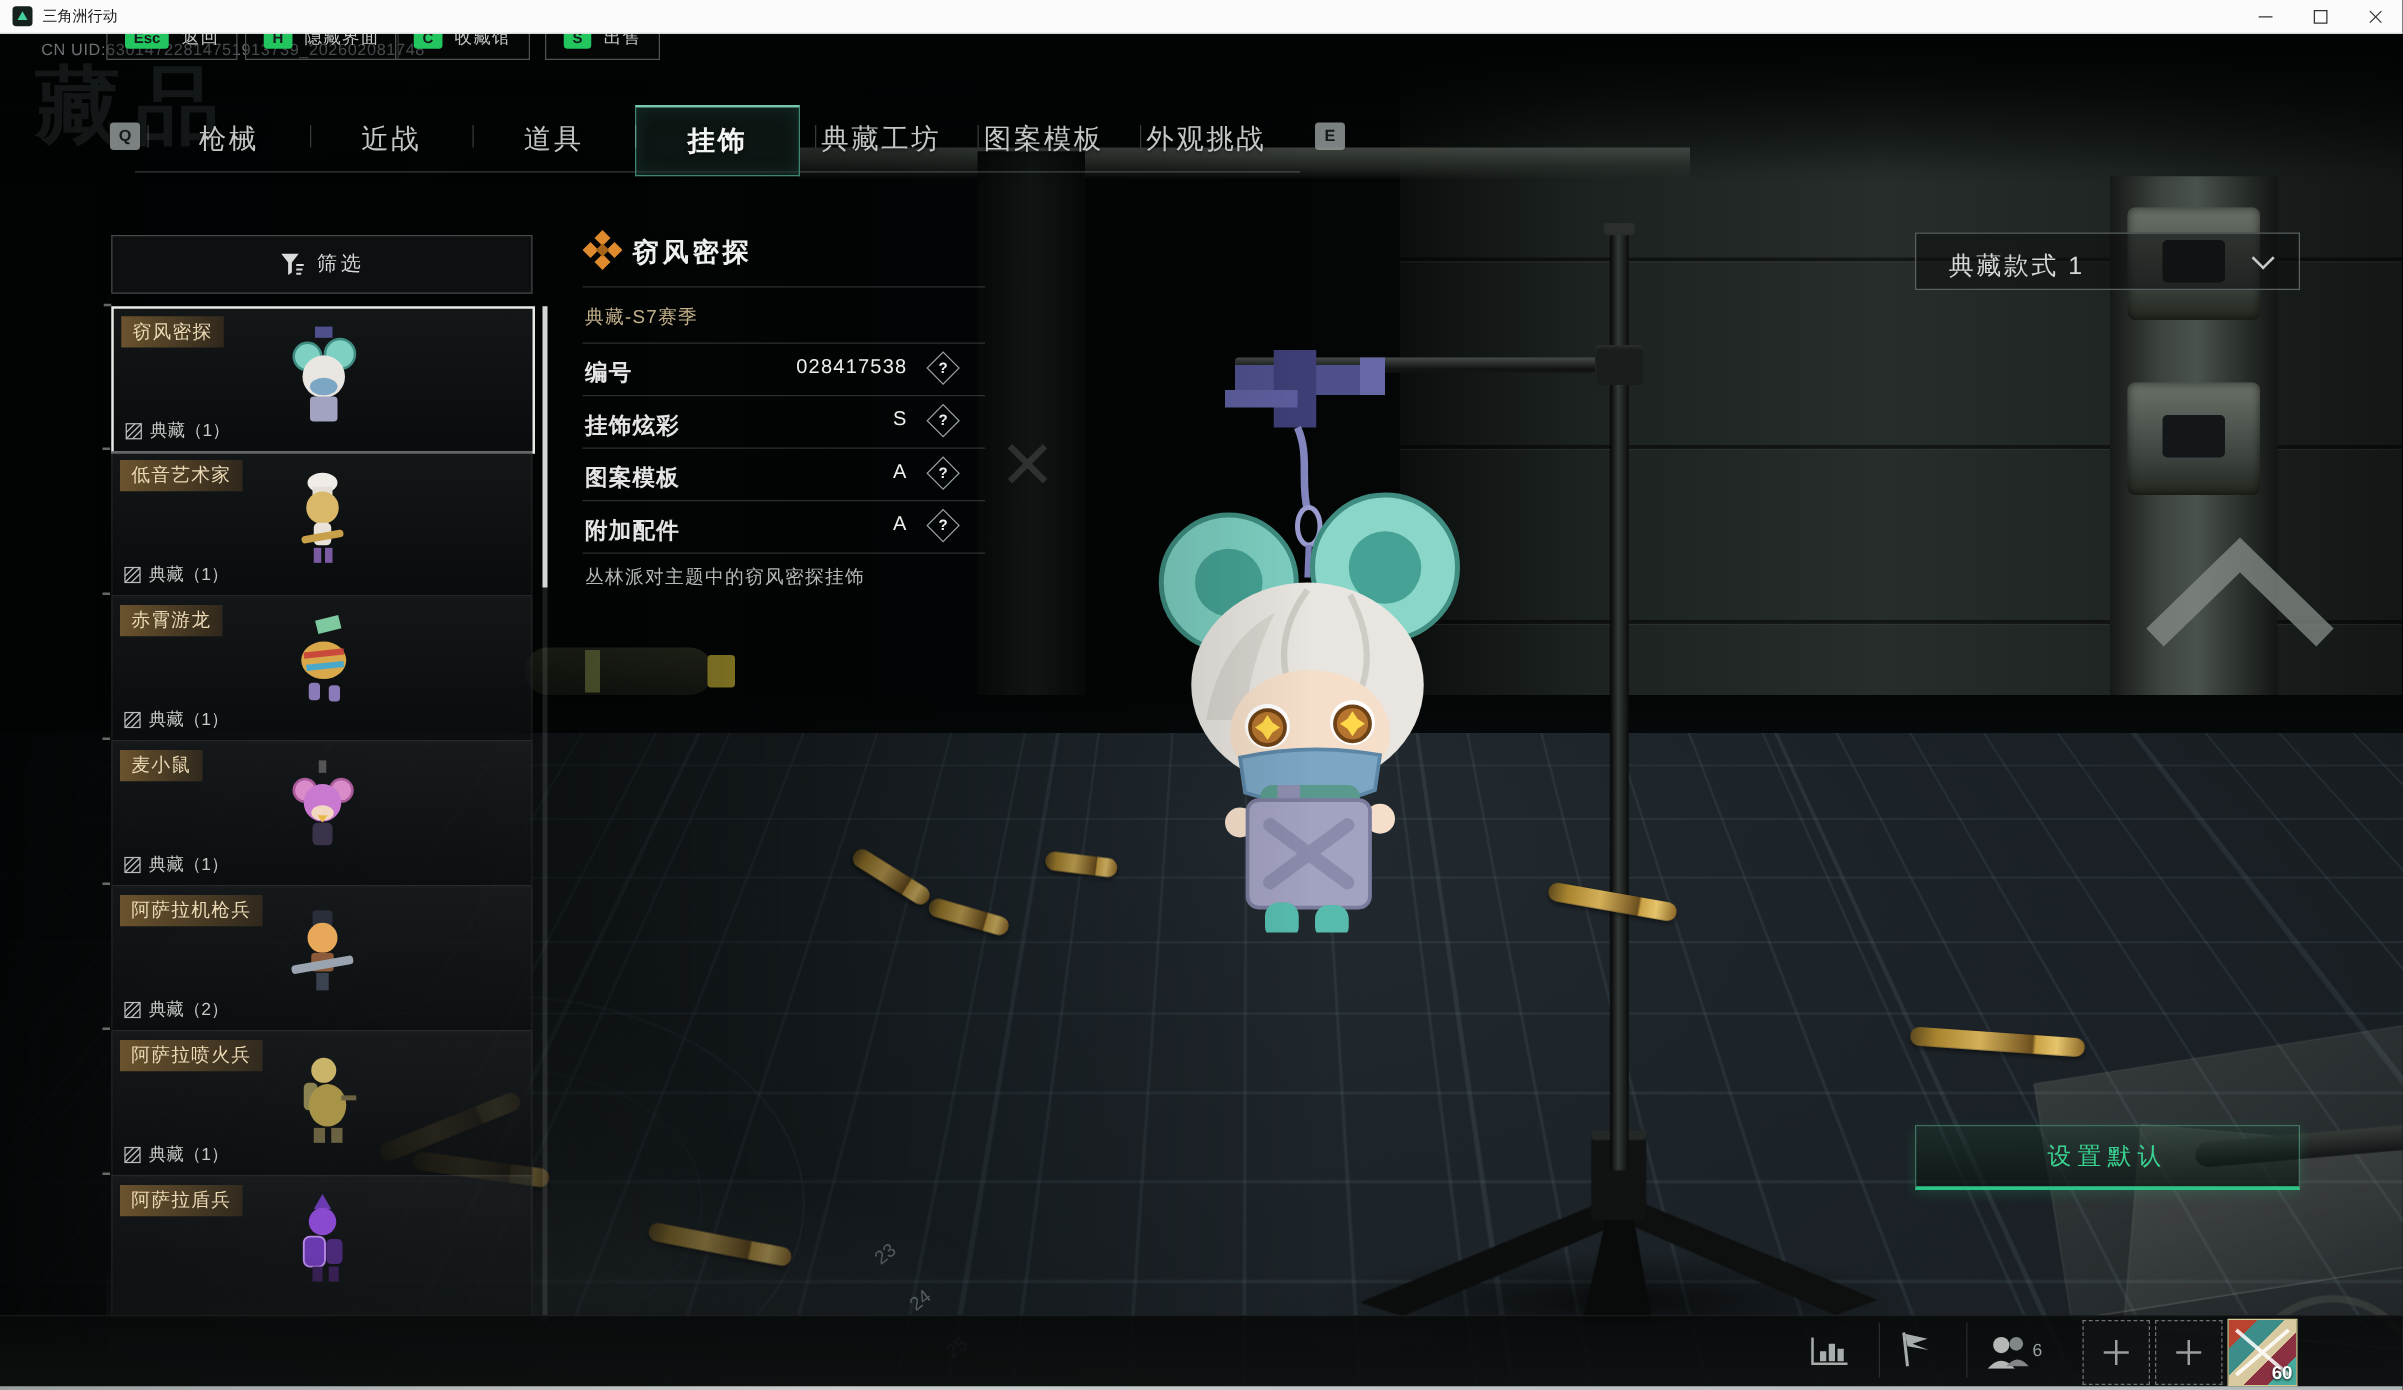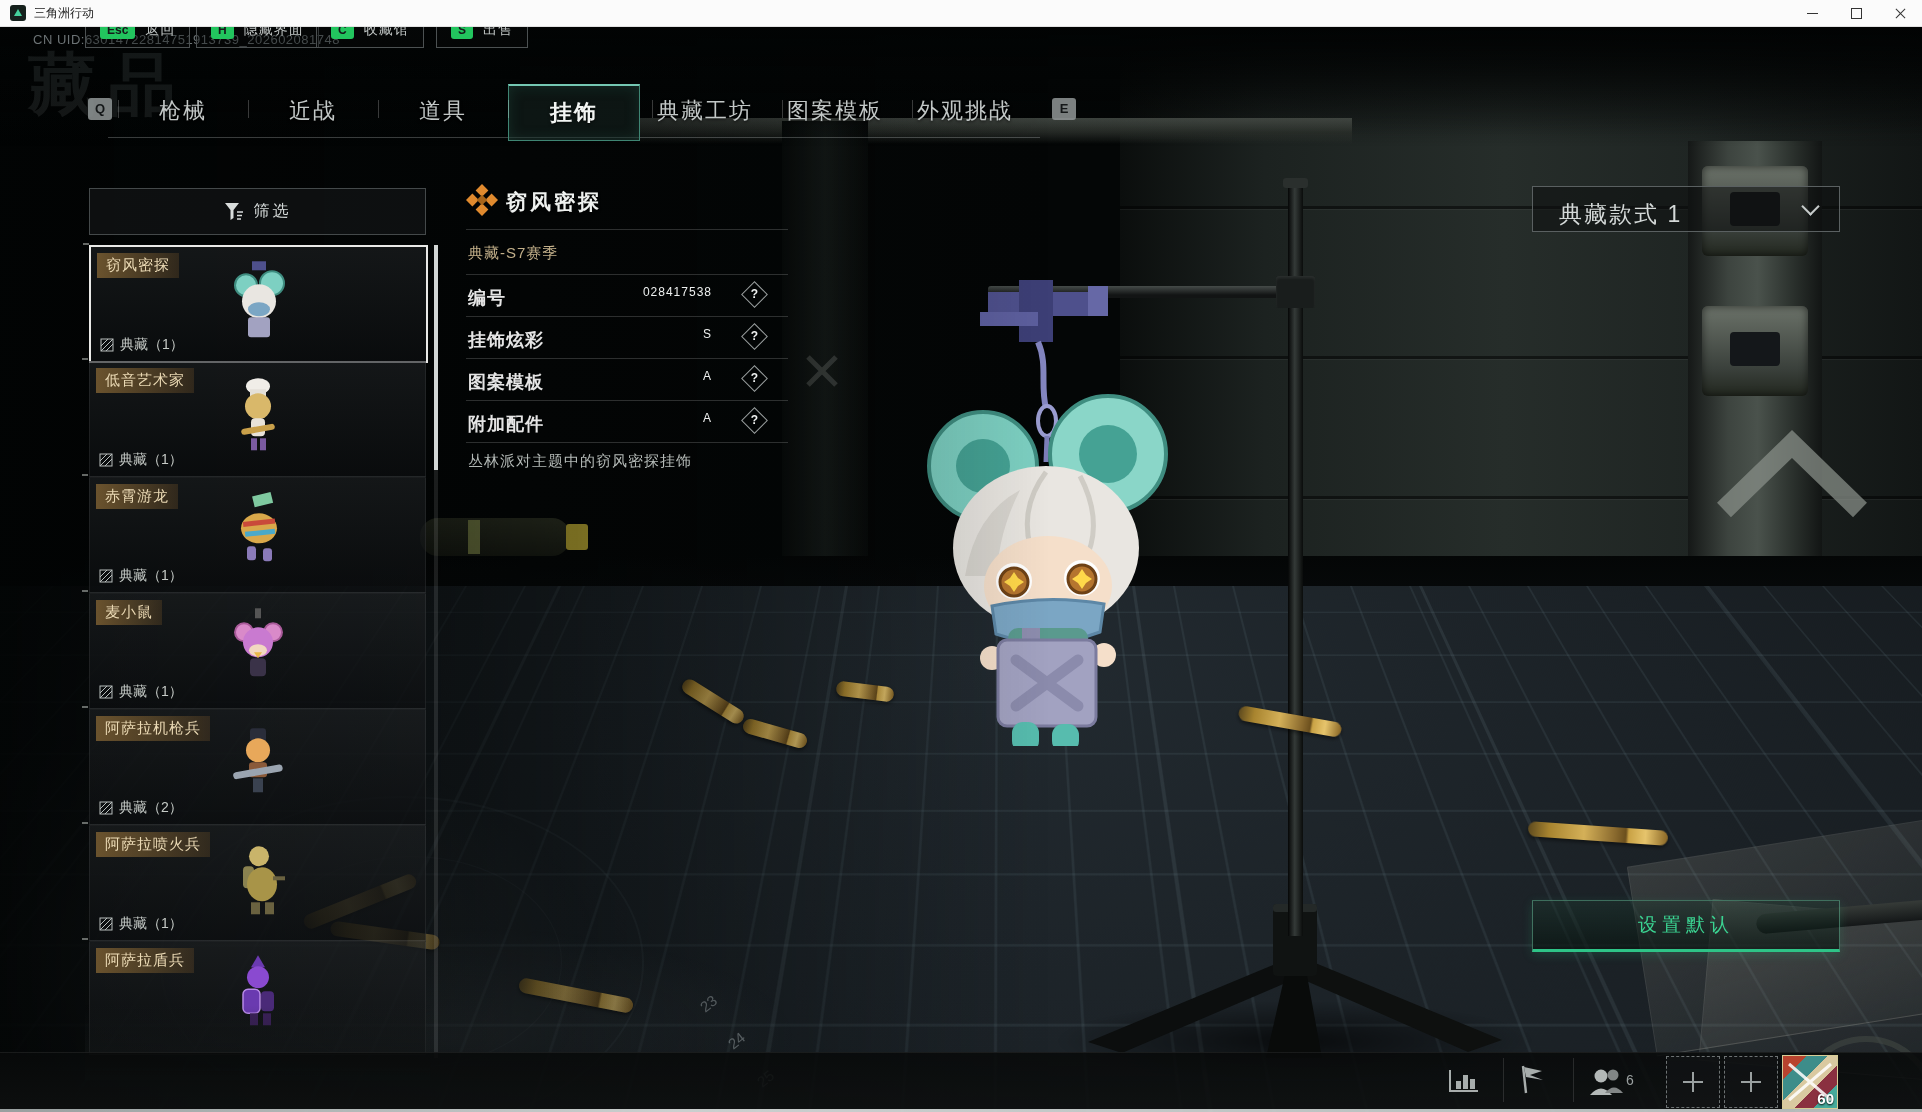--- a/index.html
+++ b/index.html
@@ -100,29 +100,29 @@
   .listfade{position:absolute;left:85px;top:1005px;width:345px;height:75px;background:linear-gradient(180deg,transparent,rgba(25,29,29,.55));}
   .sbtrack{position:absolute;left:434px;top:245px;width:4px;height:813px;background:rgba(255,255,255,.10);}
   .sbthumb{position:absolute;left:434px;top:245px;width:4px;height:225px;background:#d2d6d5;}
   
   .dtitle{position:absolute;left:506px;top:188px;font-size:21px;letter-spacing:3px;color:#eef1ef;font-weight:bold;text-shadow:0 1px 3px rgba(0,0,0,.8);}
   .dicon{position:absolute;left:466px;top:184px;}
   .ddiv{position:absolute;left:466px;width:322px;height:1px;background:rgba(255,255,255,.17);}
   .season{position:absolute;left:468px;top:244px;font-size:15px;color:#c3b08a;letter-spacing:1px;}
   .drow{position:absolute;left:466px;width:322px;height:42px;}
   .dlabel{position:absolute;left:2px;top:12px;font-size:18px;color:#e5e5e5;letter-spacing:1px;font-weight:bold;}
-  .dvalue{position:absolute;right:76px;top:11px;font-size:12px;color:#eef0ef;letter-spacing:1px;text-align:right;}
+  .dvalue{position:absolute;right:62px;top:11px;font-size:16px;color:#eef0ef;letter-spacing:1px;text-align:right;}
   .helpico{position:absolute;right:24px;top:11px;width:17px;height:17px;border:1px solid #999e9e;transform:rotate(45deg);cursor:pointer;}
   .helpico span{position:absolute;left:0;top:0;width:17px;height:17px;transform:rotate(-45deg);
      color:#eef0ef;font-size:12px;font-weight:bold;text-align:center;line-height:17px;}
   .ddesc{position:absolute;left:468px;top:452px;font-size:15px;color:#b4bab7;letter-spacing:1px;}
   
   .dropdown{position:absolute;left:1532px;top:186px;width:306px;height:44px;background:rgba(12,14,15,.55);
      border:1px solid #5a6061;cursor:pointer;}
-  .dropdown .txt{position:absolute;left:26px;top:12px;font-size:23px;color:#d4d9d8;letter-spacing:2px;}
+  .dropdown .txt{position:absolute;left:26px;top:12px;font-size:20px;color:#d4d9d8;letter-spacing:2px;}
   .chev{position:absolute;right:22px;top:13px;width:11px;height:11px;border-right:2px solid #c6cbca;border-bottom:2px solid #c6cbca;transform:rotate(45deg);}
   
   .btn-default{position:absolute;left:1532px;top:900px;width:306px;height:48px;cursor:pointer;
      background:linear-gradient(180deg,rgba(30,62,50,.35),rgba(10,22,18,.7));
      border:1px solid rgba(100,180,148,.55);border-bottom:3px solid #2ec487;
      color:#3bd492;font-size:19px;letter-spacing:5px;display:flex;align-items:center;justify-content:center;
      box-shadow:0 3px 10px rgba(46,196,135,.18);}
   .btn-details{position:absolute;left:1532px;top:956px;width:306px;height:50px;cursor:pointer;
      background:rgba(14,16,17,.55);border:1px solid #83898a;color:#eef1f0;font-size:19px;letter-spacing:5px;
      display:flex;align-items:center;justify-content:center;}

